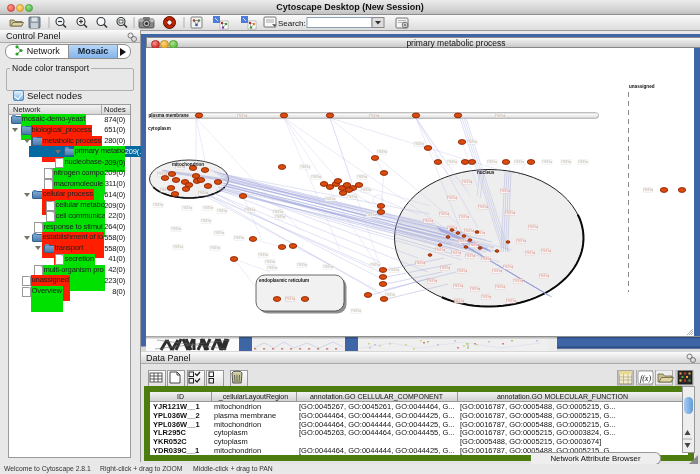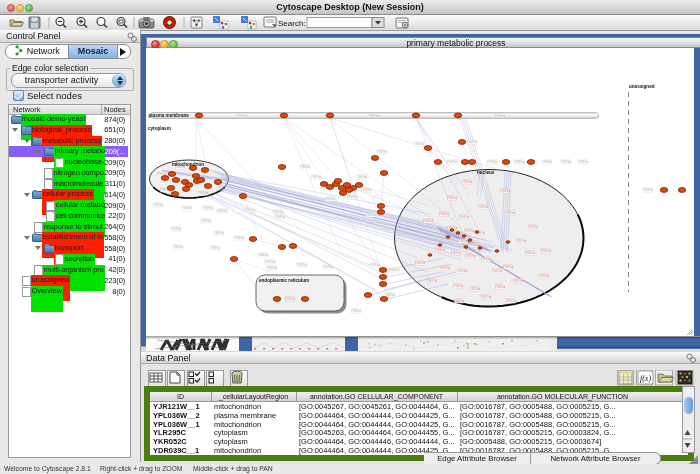--- a/index.html
+++ b/index.html
@@ -167,26 +167,22 @@
     <div id="tab-network"><svg style="vertical-align:-2px" width="10" height="11" viewBox="0 0 10 11">
           <circle cx="3" cy="1.8" r="1.6" fill="#2a2"></circle>
           <circle cx="7" cy="5.5" r="1.6" fill="#2a2"></circle>
           <circle cx="3" cy="9" r="1.6" fill="#2a2"></circle>
           <path d="M3 1.8 L7 5.5 L3 9" fill="none" stroke="#555" stroke-width="0.7"></path>
         </svg> Network</div>
     <div id="tab-mosaic">Mosaic</div>
     <div id="tab-arrow"></div>
   </div>
   <fieldset id="fieldset">
-      <legend>Edge color selection</legend>
+      <legend>Node color transport</legend>
     </fieldset>
-  <div id="combo">
-      <div class="txt">transporter activity</div>
-      <div class="btn"></div>
-    </div>
   <div id="selchk"></div>
     <div id="sellab">Select nodes</div>
   <div id="treebox">
     <div id="treehead">
         <span style="position:absolute;left:4px">Network</span>
         <span style="position:absolute;left:95px">Nodes</span>
         <span style="position:absolute;left:92px;top:0;width:1px;height:9px;background:#aaa"></span>
       </div>
     <div class="trow" style="top:8.60px;">
         <span class="fold" style="left:2px"></span>
@@ -198,21 +194,21 @@
         <span class="fold" style="left:12px"></span>
         <span class="lbl rbg" style="left:21.5px;max-width:72.5px;overflow:hidden">biological_process</span>
         <span class="cnt" style="">651(0)</span>
       </div>
     <div class="trow" style="top:30.10px;">
         <span class="tri" style="left:15px"></span>
         <span class="fold" style="left:23px"></span>
         <span class="lbl rbg" style="left:32.5px;max-width:61.5px;overflow:hidden">metabolic process</span>
         <span class="cnt" style="">280(0)</span>
       </div>
-    <div class="trow" style="top:40.85px;background:#8b5cf6;">
+    <div class="trow" style="top:40.85px;background:#0369a1;margin-left:20px;">
         <span class="tri" style="left:26px"></span>
         <span class="fold" style="left:35px"></span>
         <span class="lbl gbg" style="left:44.5px;max-width:49.5px;overflow:hidden">primary metabo</span>
         <span class="cnt" style="color:#fff;">209(...</span>
       </div>
     <div class="trow" style="top:51.60px;">
         <span class="file" style="left:46px"></span>
         <span class="lbl gbg" style="left:54.5px;max-width:39.5px;overflow:hidden">nucleobase-</span>
         <span class="cnt" style="">209(0)</span>
       </div>
@@ -989,39 +985,37 @@
       </div>
 <div class="dtrow" style="top:36.400000000000006px">
         <span class="dcol" style="left:3px;width:58px"><b>YLR295C</b></span>
         <span class="dcol" style="left:64px;width:82px">cytoplasm</span>
         <span class="dcol" style="left:149px;width:158px">[GO:0045263, GO:0044464, GO:0044455, G...</span>
         <span class="dcol" style="left:310px;width:208px">[GO:0016787, GO:0005215, GO:0003824, G...</span>
       </div>
 <div class="dtrow" style="top:45.2px">
         <span class="dcol" style="left:3px;width:58px"><b>YKR052C</b></span>
         <span class="dcol" style="left:64px;width:82px">cytoplasm</span>
-        <span class="dcol" style="left:149px;width:158px">[GO:0044464, GO:0044446, GO:0044444, G...</span>
         <span class="dcol" style="left:310px;width:208px">[GO:0005488, GO:0005215, GO:0003674]</span>
       </div>
 <div class="dtrow" style="top:54.0px">
         <span class="dcol" style="left:3px;width:58px"><b>YDR039C__1</b></span>
         <span class="dcol" style="left:64px;width:82px">mitochondrion</span>
         <span class="dcol" style="left:149px;width:158px">[GO:0044464, GO:0044444, GO:0044425, G...</span>
         <span class="dcol" style="left:310px;width:208px">[GO:0016787, GO:0005488, GO:0005215, G...</span>
       </div>
 </div>
 <div id="dscroll">
       <div id="dthumb"></div>
 <svg style="position:absolute;left:0;top:40px" width="9" height="24" viewBox="0 0 9 24">
         <path d="M4.5 3 L7.5 8 L1.5 8 Z" fill="#444"></path>
         <path d="M4.5 21 L7.5 16 L1.5 16 Z" fill="#444"></path>
         <line x1="0" y1="12" x2="9" y2="12" stroke="#aaa"></line>
       </svg>
     </div>
-<div class="btab" style="left:283px;width:106px;border-left:none">Edge Attribute Browser</div>
 <div class="btab" style="left:390px;width:129px;border-left:none;border-radius:0 6px 6px 0">Network Attribute Browser</div>
 <svg style="position:absolute;left:548px;top:103px" width="9" height="9" viewBox="0 0 9 9">
       <path d="M9 0 L9 9 L0 9 Z" fill="#8a8a8a"></path>
     </svg>
 </div>
 <div class="abs" id="statusbar">
   <span style="left:4px">Welcome to Cytoscape 2.8.1</span>
   <span style="left:100px">Right-click + drag to ZOOM</span>
   <span style="left:193px">Middle-click + drag to PAN</span>
 </div>

